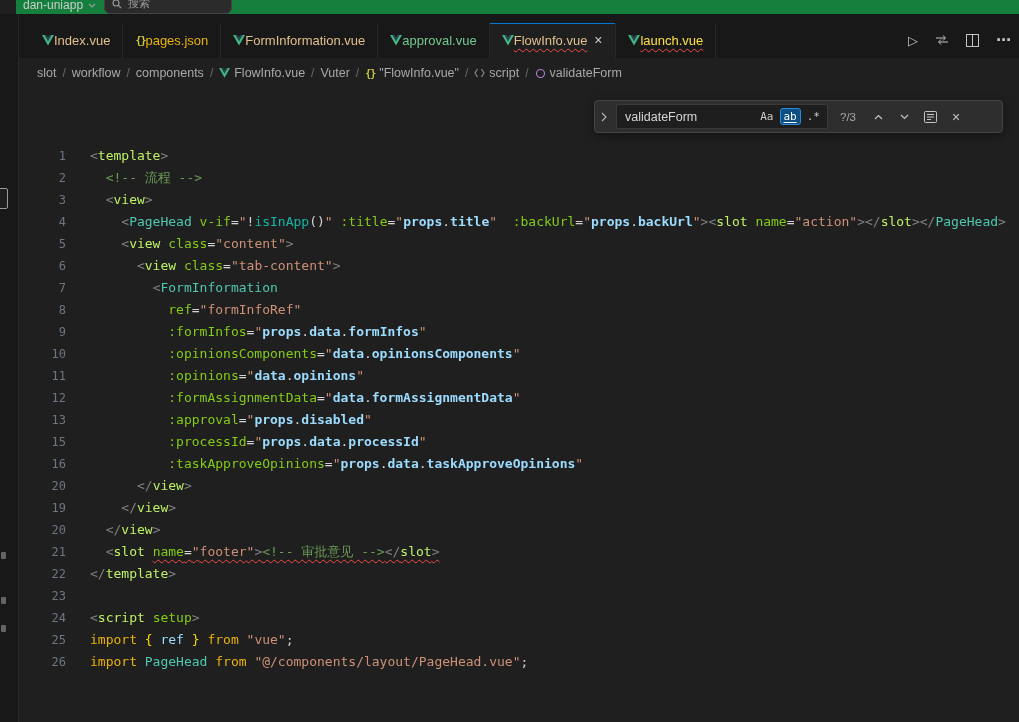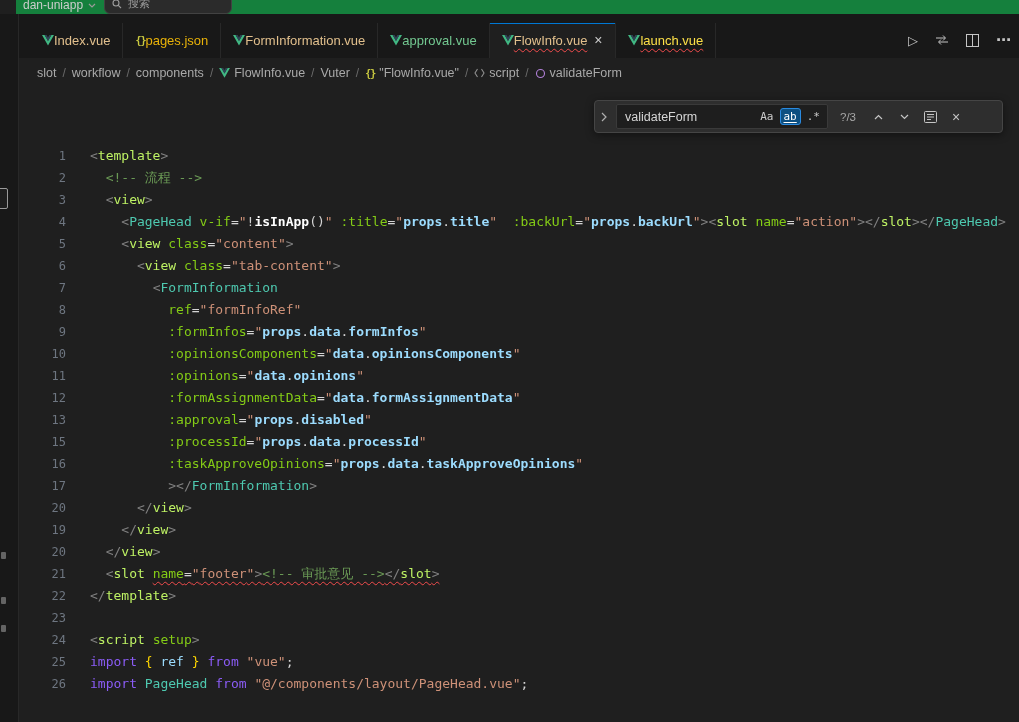--- a/index.html
+++ b/index.html
@@ -62,24 +62,24 @@
   .lc { margin-left:24px; white-space:pre; }
   .tok { white-space:pre; }
   .tok.ws { color:#d4d4d4; }
   .tok.pt { color:#808080; }
   .tok.tg { color:#bef264; }
   .tok.cp { color:#4ec9b0; }
   .tok.at { color:#84cc16; }
   .tok.st { color:#ce9178; }
   .tok.und { text-underline-offset:2px; }
   .tok.ex { color:#9cdcfe; font-weight:600; }
-  .tok.exf { color:#ffffff; font-weight:700;text-align:center; }
+  .tok.exf { color:#14b8a6; font-weight:400;text-align:center; }
   .tok.op { color:#d4d4d4; }
   .tok.cm { color:#6a9955; }
-  .tok.kw { color:#8b5cf6; }
+  .tok.kw { color:#eab308; }
   .tok.br { color:#ffd700; }
   .tok.id { color:#9cdcfe; }
   .tok.cl { color:#4ec9b0; }
   .tok.sq { text-decoration-line:underline; text-decoration-style:wavy; text-decoration-color:#f14c4c; text-decoration-thickness:1px; text-underline-offset:3px; text-decoration-skip-ink:none; }
 </style>
 </head>
 <body>
 
 <div class="titlebar">
   <div class="project">
@@ -314,24 +314,20 @@
         </div>
         <div class="code-line">
           <span class="ln">15</span>
           <span class="lc"><span class="tok ws">          </span><span class="tok at">:processId</span><span class="tok op">=</span><span class="tok st">"</span><span class="tok ex">props</span><span class="tok op">.</span><span class="tok ex">data</span><span class="tok op">.</span><span class="tok ex">processId</span><span class="tok st">"</span></span>
         </div>
         <div class="code-line">
           <span class="ln">16</span>
           <span class="lc"><span class="tok ws">          </span><span class="tok at">:taskApproveOpinions</span><span class="tok op">=</span><span class="tok st">"</span><span class="tok ex">props</span><span class="tok op">.</span><span class="tok ex">data</span><span class="tok op">.</span><span class="tok ex">taskApproveOpinions</span><span class="tok st">"</span></span>
         </div>
         <div class="code-line">
-          <span class="ln">17</span>
-          <span class="lc"><span class="tok ws">          </span><span class="tok pt">&gt;&lt;/</span><span class="tok cp">FormInformation</span><span class="tok pt">&gt;</span></span>
-        </div>
-        <div class="code-line">
           <span class="ln">20</span>
           <span class="lc"><span class="tok ws">      </span><span class="tok pt">&lt;/</span><span class="tok tg">view</span><span class="tok pt">&gt;</span></span>
         </div>
         <div class="code-line">
           <span class="ln">19</span>
           <span class="lc"><span class="tok ws">    </span><span class="tok pt">&lt;/</span><span class="tok tg">view</span><span class="tok pt">&gt;</span></span>
         </div>
         <div class="code-line">
           <span class="ln">20</span>
           <span class="lc"><span class="tok ws">  </span><span class="tok pt">&lt;/</span><span class="tok tg">view</span><span class="tok pt">&gt;</span></span>

